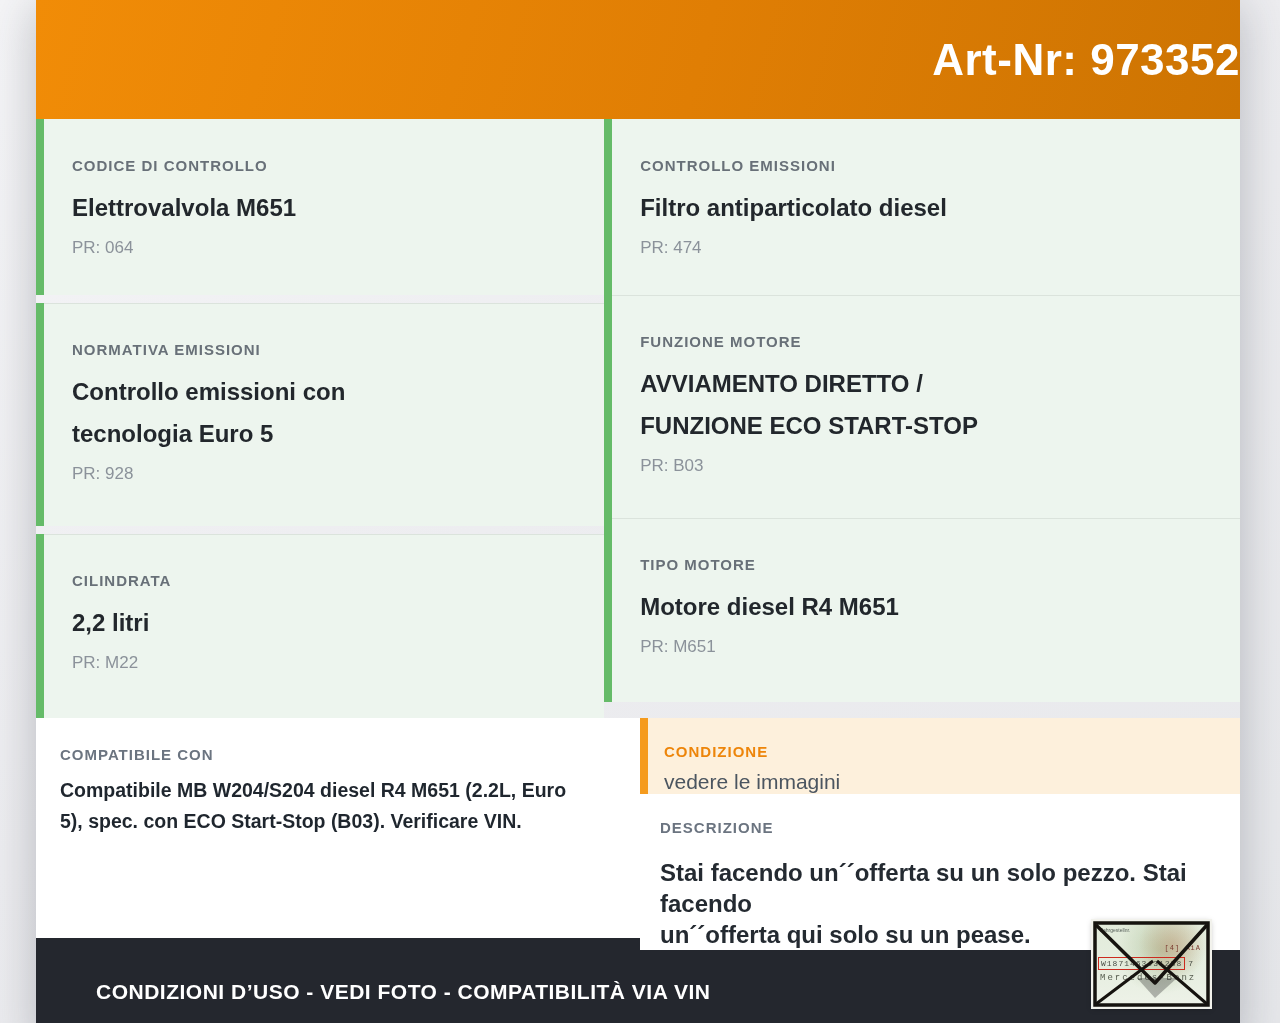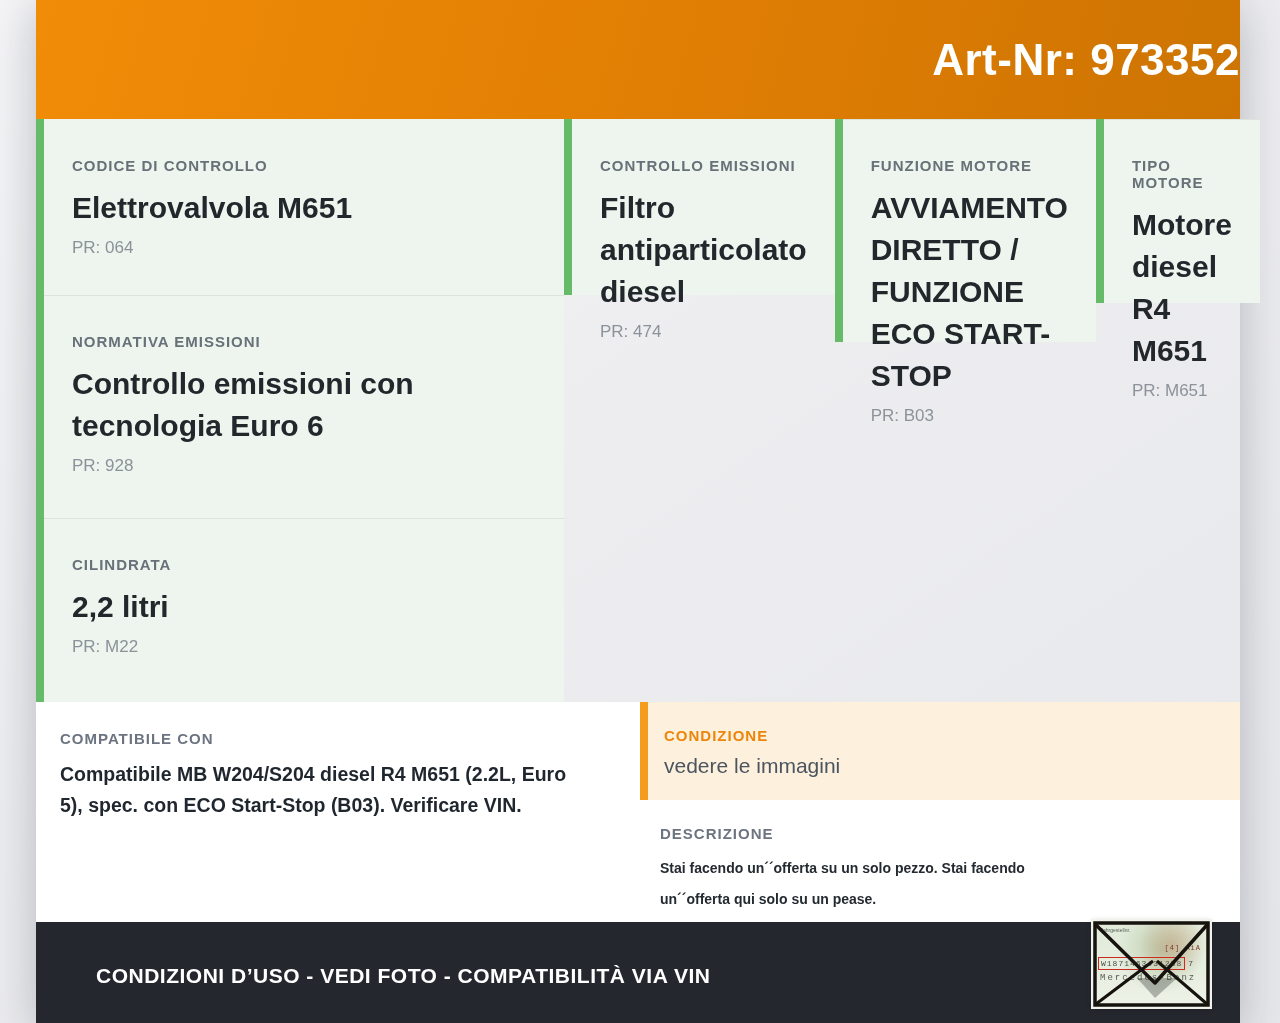--- a/index.html
+++ b/index.html
@@ -26,41 +26,41 @@
     justify-content: flex-end;
   }
   .header h1 {
     color: #ffffff;
     font-size: 44px;
     font-weight: bold;
     letter-spacing: 0.5px;
   }
   
   .grid { display: flex; }
-  .col-left  { width: 604px; display:flex; flex-direction:column; }
-  .col-right { width: 676px; display:flex; flex-direction:row; }
+  .col-left  { width: 604px; display:flex; flex-direction:column;gap:8px; }
+  .col-right { width: 676px; display:flex; flex-direction:column; }
   .spec-card {
     background: #edf5ee;
     border-left: 8px solid #65bb68;
     padding: 38px 28px 0 28px;
   }
   .r1 { height: 176px; }
   .r2 { height: 223px; }
   .r3 { height: 184px; }
   .r2, .r3 { box-shadow: inset 0 1px 0 rgba(40,60,40,0.09); }
   .spec-label {
     font-size: 15px;
     font-weight: bold;
     color: #687078;
     letter-spacing: 1px;
     text-transform: uppercase;
   }
   .spec-value {
     margin-top: 13px;
-    font-size: 30px;
+    font-size: 24px;
     line-height: 42px;
     font-weight: bold;
     color: #22272c;
     white-space: pre-line;
   }
   .spec-pr {
     margin-top: 9px;
     font-size: 17px;
     color: #8b929a;
   }
@@ -98,22 +98,22 @@
     margin-top: 10px;
     font-size: 21px;
     color: #4b5560;
   }
   .description {
     flex: 1;
     background: #ffffff;
     padding: 25px 28px 0 20px;
   }
   .descr-text {
-    margin-top: 11px;
-    font-size: 14px;
+    margin-top: 21px;
+    font-size: 24px;
     line-height: 31px;
     font-weight: 600;
     color: #242a31;
     white-space: pre-line;
   }
   
   .footer {
     height: 107px;
     background: #24272e;
     display: flex;
@@ -182,21 +182,21 @@
   <div class="grid">
     <div class="col-left">
       <div class="spec-card r1">
         <div class="spec-label">CODICE DI CONTROLLO</div>
         <div class="spec-value">Elettrovalvola M651</div>
         <div class="spec-pr">PR: 064</div>
       </div>
       <div class="spec-card r2">
         <div class="spec-label">NORMATIVA EMISSIONI</div>
         <div class="spec-value">Controllo emissioni con
-tecnologia Euro 6</div>
+tecnologia Euro 5</div>
         <div class="spec-pr">PR: 928</div>
       </div>
       <div class="spec-card r3">
         <div class="spec-label">CILINDRATA</div>
         <div class="spec-value">2,2 litri</div>
         <div class="spec-pr">PR: M22</div>
       </div>
     </div>
     <div class="col-right">
       <div class="spec-card r1">

